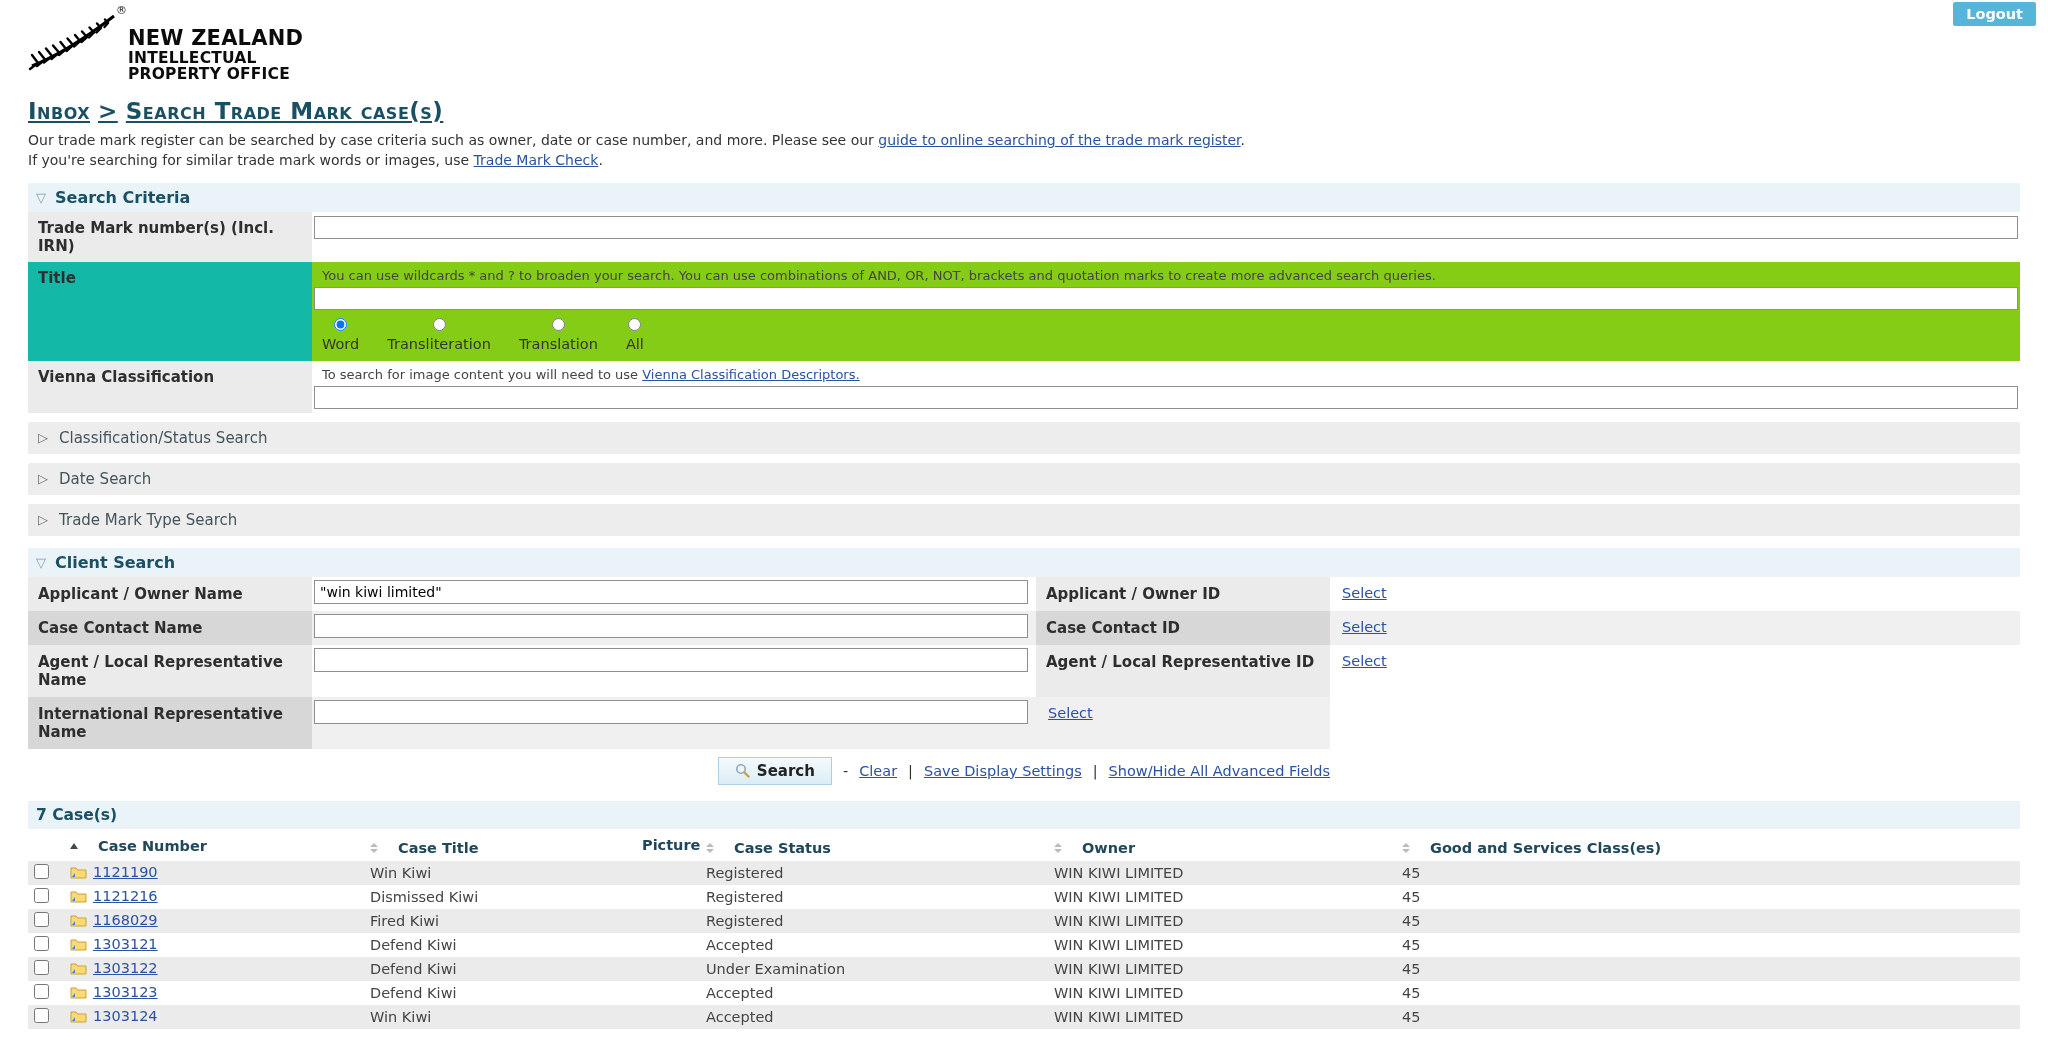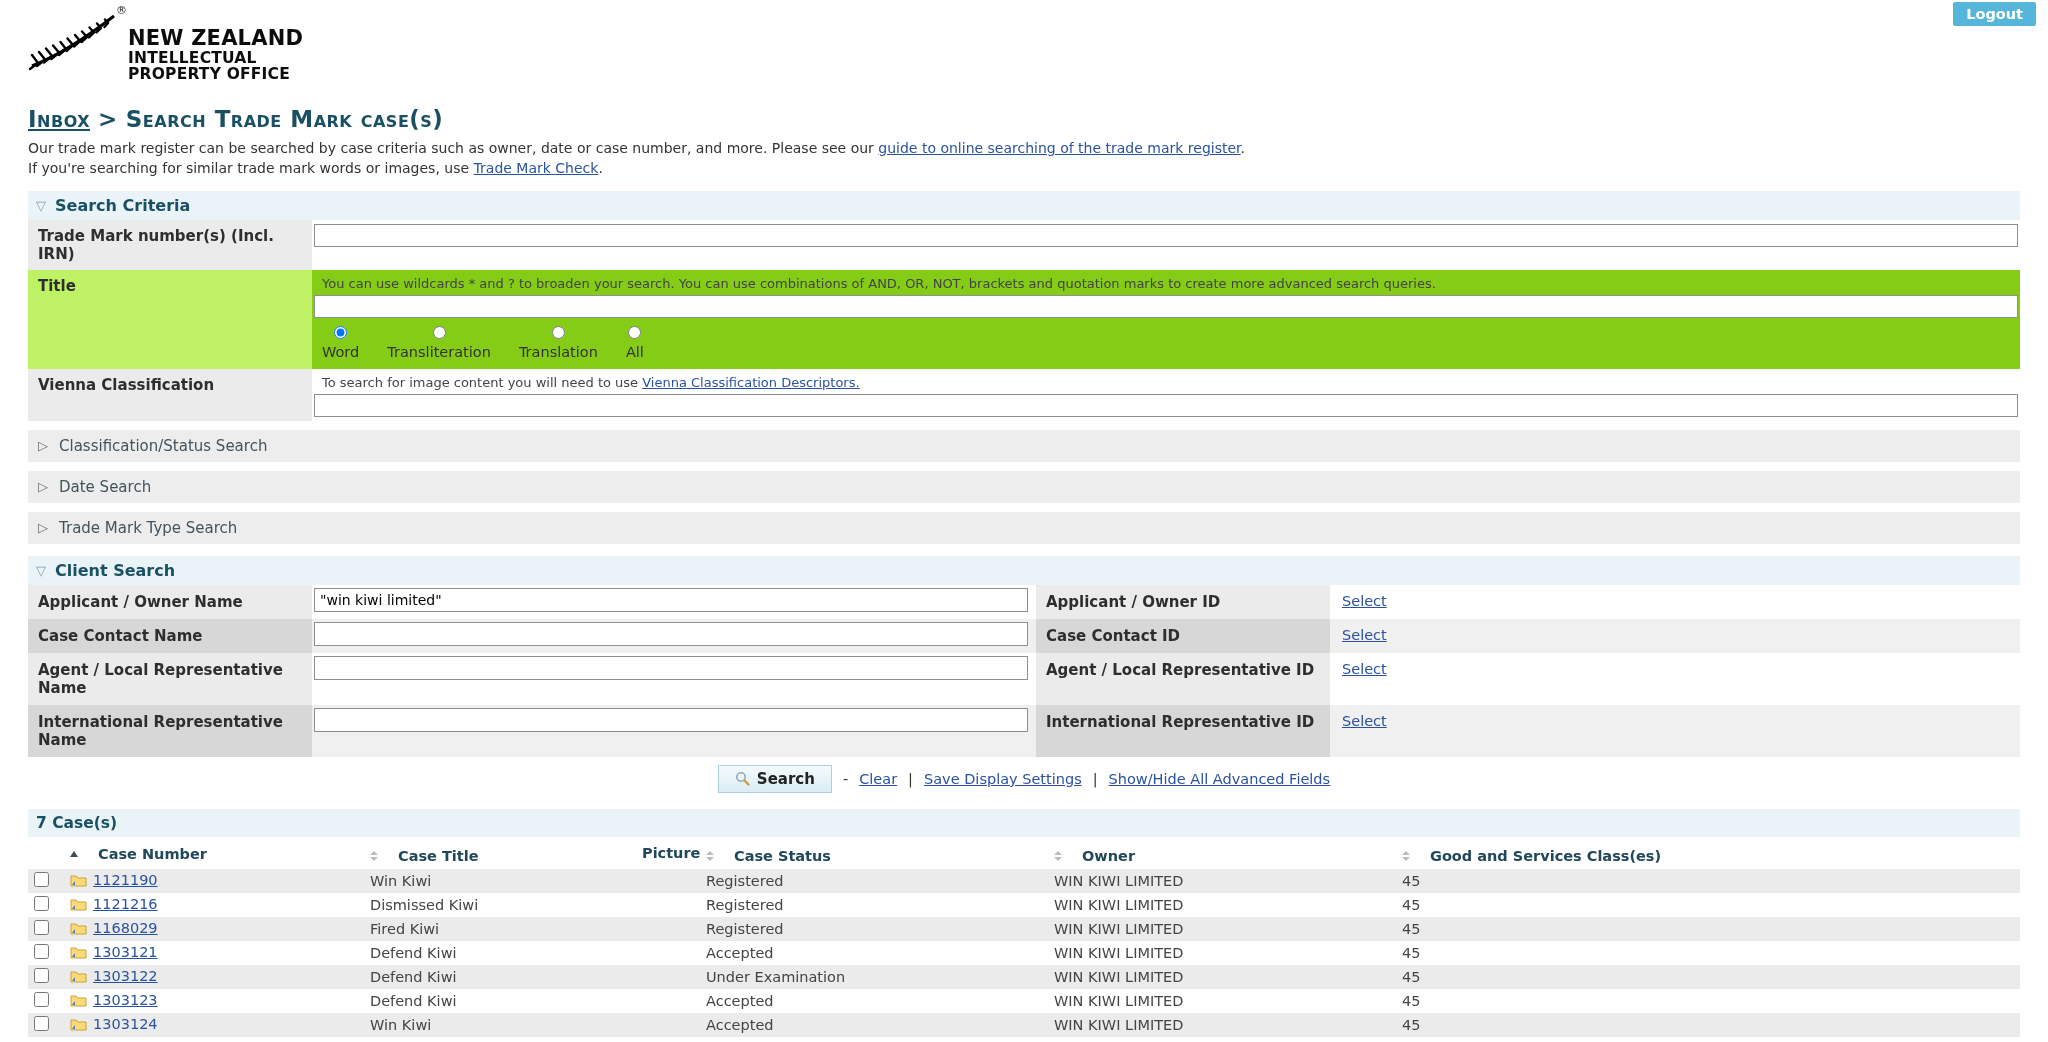--- a/index.html
+++ b/index.html
@@ -19,21 +19,21 @@
   }
 
   
   .logo-wrap { display:flex; align-items:flex-start; gap:8px; padding-top:8px; position:relative; width:330px; }
   .logo-text { font-weight:bold; color:#0c0c0c; line-height:1.04; padding-top:20px; }
   .logo-line1 { font-size:21px; letter-spacing:0.2px; }
   .logo-line23 { font-size:15.5px; letter-spacing:0.2px; }
   .reg-mark { position:absolute; left:88px; top:4px; font-size:11px; color:#222; }
 
   
-  .breadcrumb { margin-top:24px; font-variant:small-caps; font-weight:bold; font-size:23px; color:#1a5064; letter-spacing:0.5px; }
+  .breadcrumb { margin-top:16px; font-variant:small-caps; font-weight:bold; font-size:23px; color:#1a5064; letter-spacing:0.5px;text-decoration:underline; }
   .breadcrumb a { color:#1a5064; text-decoration:underline; cursor:pointer; }
   .breadcrumb .sep { margin:0 8px; }
 
   
   .intro { margin-top:6px; font-size:14px; line-height:1.45; color:#333; }
   .intro a, .link { color:#2a52a0; text-decoration:underline; cursor:pointer; }
 
   
   .section-header {
     margin-top:12px; background:#e9f3f8; color:#1a5064; font-weight:bold;
@@ -43,21 +43,21 @@
   .collapsed-bar {
     margin-top:9px; background:#ededed; color:#43535c; font-size:15px;
     padding:7px 10px; border-radius:2px; display:flex; align-items:center; gap:11px; cursor:pointer;
   }
   .tri-closed { color:#6a6a6a; font-size:13px; }
 
   
   .crit-row { display:grid; grid-template-columns:284px 1fr; }
   .crit-label { padding:7px 10px; font-weight:bold; font-size:15px; color:#2e2e2e; }
   .row-light .crit-label { background:#ebebeb; }
-  .row-dark  .crit-label { background:#bef264; }
+  .row-dark  .crit-label { background:#14b8a6; }
   .row-light .crit-content { background:#fff; }
   .row-dark  .crit-content { background:#84cc16; }
   .crit-content { padding:2px 2px; }
   .help-text { font-size:13px; color:#444; padding:4px 8px 2px 8px; }
   .wide-input { width:100%; height:23px; border:1px solid #8f8f8f; font-family:inherit; font-size:14px; padding:0 4px; background:#fff; }
   .input-strip { padding:2px 0; }
   .radio-strip { display:flex; align-items:center; gap:28px; padding:6px 8px 7px 8px; font-size:14.5px; }
   .radio-item { display:inline-flex; align-items:center; gap:5px;flex-direction:column; }
   .radio-item input { margin:0; }
 
@@ -215,21 +215,20 @@
   </div>
   <div class="client-row row-light">
     <div class="client-label">Agent / Local Representative Name</div>
     <div class="client-input-cell"><input class="client-input" type="text" value="" style=""></div>
     <div class="client-id-label">Agent / Local Representative ID</div>
     <div class="client-select-cell"><a class="link">Select</a></div>
   </div>
   <div class="client-row row-dark">
     <div class="client-label">International Representative Name</div>
     <div class="client-input-cell"><input class="client-input" type="text" value="" style=""></div>
-    <div class="client-id-label">International Representative ID</div>
     <div class="client-select-cell"><a class="link">Select</a></div>
   </div>
 
   <div class="actions-row">
     <button class="search-btn">
       <svg width="15" height="15" viewBox="0 0 15 15">
         <circle cx="6" cy="6" r="4.2" fill="#eef4f8" stroke="#8fa8bf" stroke-width="1.6"></circle>
         <line x1="9.5" y1="9.5" x2="13.5" y2="13.5" stroke="#c9a23a" stroke-width="2.4" stroke-linecap="round"></line>
       </svg>
       <span>Search</span>

